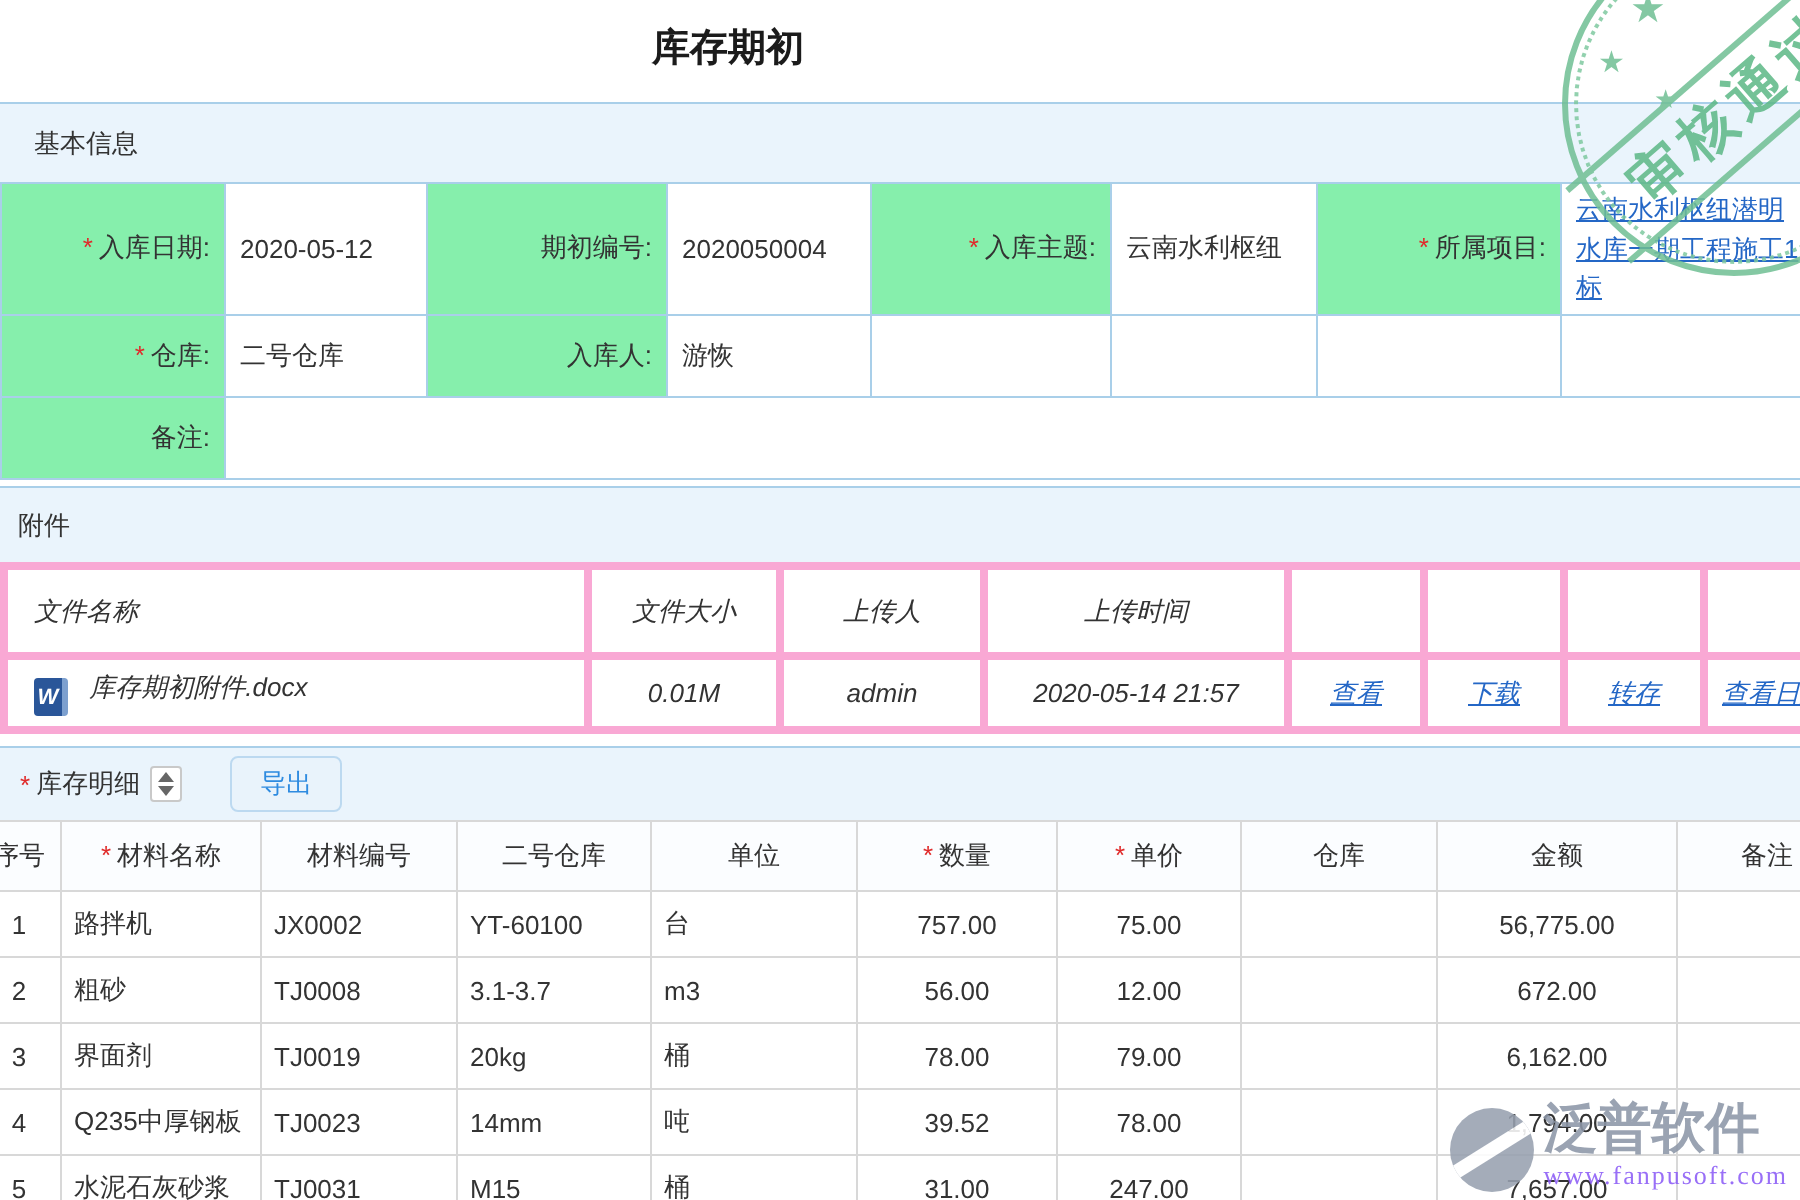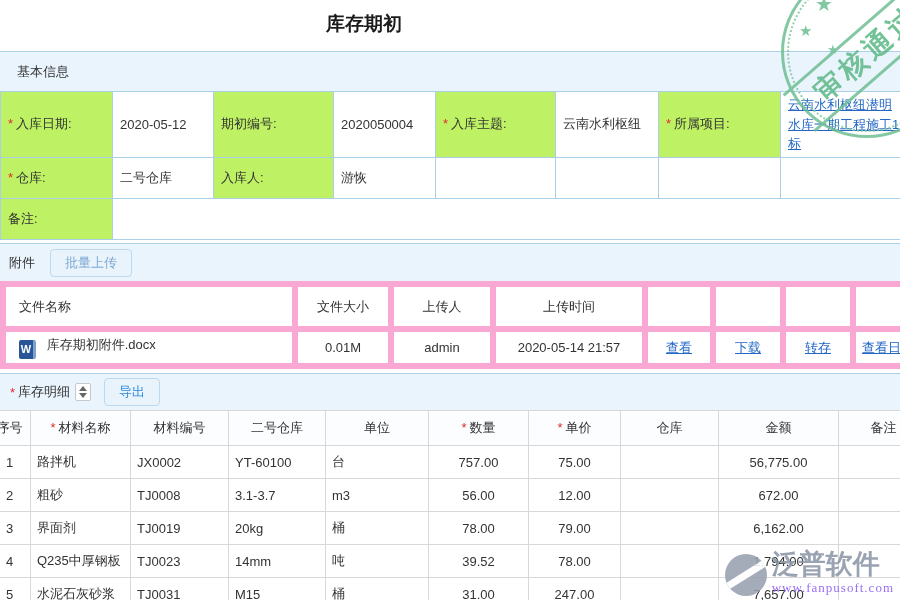--- a/index.html
+++ b/index.html
@@ -15,34 +15,34 @@
                  border-top:1px solid #a9cfe9; display:flex; align-items:center; }
   #basic-bar  { top:51px;  height:40px; padding-left:17px; }
   #attach-bar { top:243px; height:38px; padding-left:9px; }
   #detail-bar { top:373px; height:37px; padding-left:10px; }
 
   table { border-collapse:collapse; table-layout:fixed; }
 
   
   #basic-table { position:absolute; top:91px; left:0; width:910px; }
   #basic-table td { border:1px solid #a9cfe9; padding:3px 7px; vertical-align:middle; overflow:hidden; }
-  #basic-table td.lbl { background:#bef264; }
+  #basic-table td.lbl { background:#86efac; text-align:right; }
   #basic-table td.val { background:#fff; text-align:left; }
   tr.r1 td { height:56px; } tr.r2 td { height:41px; } tr.r3 td { height:41px; }
   .req { color:#e02b2b; margin-right:3px; }
   a.link { color:#2467c6; text-decoration:underline; cursor:pointer; line-height:1.5; }
 
   .btn { display:inline-block; background:#e9f3fb; border:1px solid #bcd9f0; border-radius:4px;
          padding:4px 14px; color:#7fa9d4; cursor:pointer; font-size:13px; }
   #batch-btn { margin-left:15px; }
-  #export-btn { margin-left:13px; color:#2e8be0; }
+  #export-btn { margin-left:24px; color:#2e8be0; }
 
   
   #attach-table { position:absolute; top:281px; left:0; width:920px; border-bottom:2px solid #4d9bd5; }
-  #attach-table td { border:6px solid #f9a8d4; text-align:center; overflow:hidden; }
+  #attach-table td { border:4px solid #f9a8d4; text-align:center; overflow:hidden;font-style:italic; }
   #attach-table tr.hdr td { height:45px; color:#333; }
   #attach-table tr.row td { height:37px; }
   #attach-table td.fname { text-align:left; padding-left:13px; }
   .word-icon { display:inline-flex; align-items:center; justify-content:center;
                width:17px; height:19px; background:#2a5699; color:#fff; font-size:11px;
                font-weight:bold; border-radius:2px; margin-right:7px; vertical-align:-4px;
                border-right:3px solid #7da0cf; }
 
   
   .spinner { display:inline-flex; flex-direction:column; align-items:center; justify-content:center;
@@ -123,21 +123,20 @@
   </tr>
   <tr class="r3">
     <td class="lbl"><span>备注:</span></td>
     <td class="val" colspan="7"><span></span></td>
   </tr>
 </tbody>
   </table>
 
 <div class="section-bar" id="attach-bar">
   <span>附件</span>
-  <span class="btn" id="batch-btn">批量上传</span>
 </div>
 
 <table id="attach-table">
   <colgroup>
       <col style="width:292px">
       <col style="width:96px">
       <col style="width:102px">
       <col style="width:152px">
             <col style="width:68px">
       <col style="width:70px">

